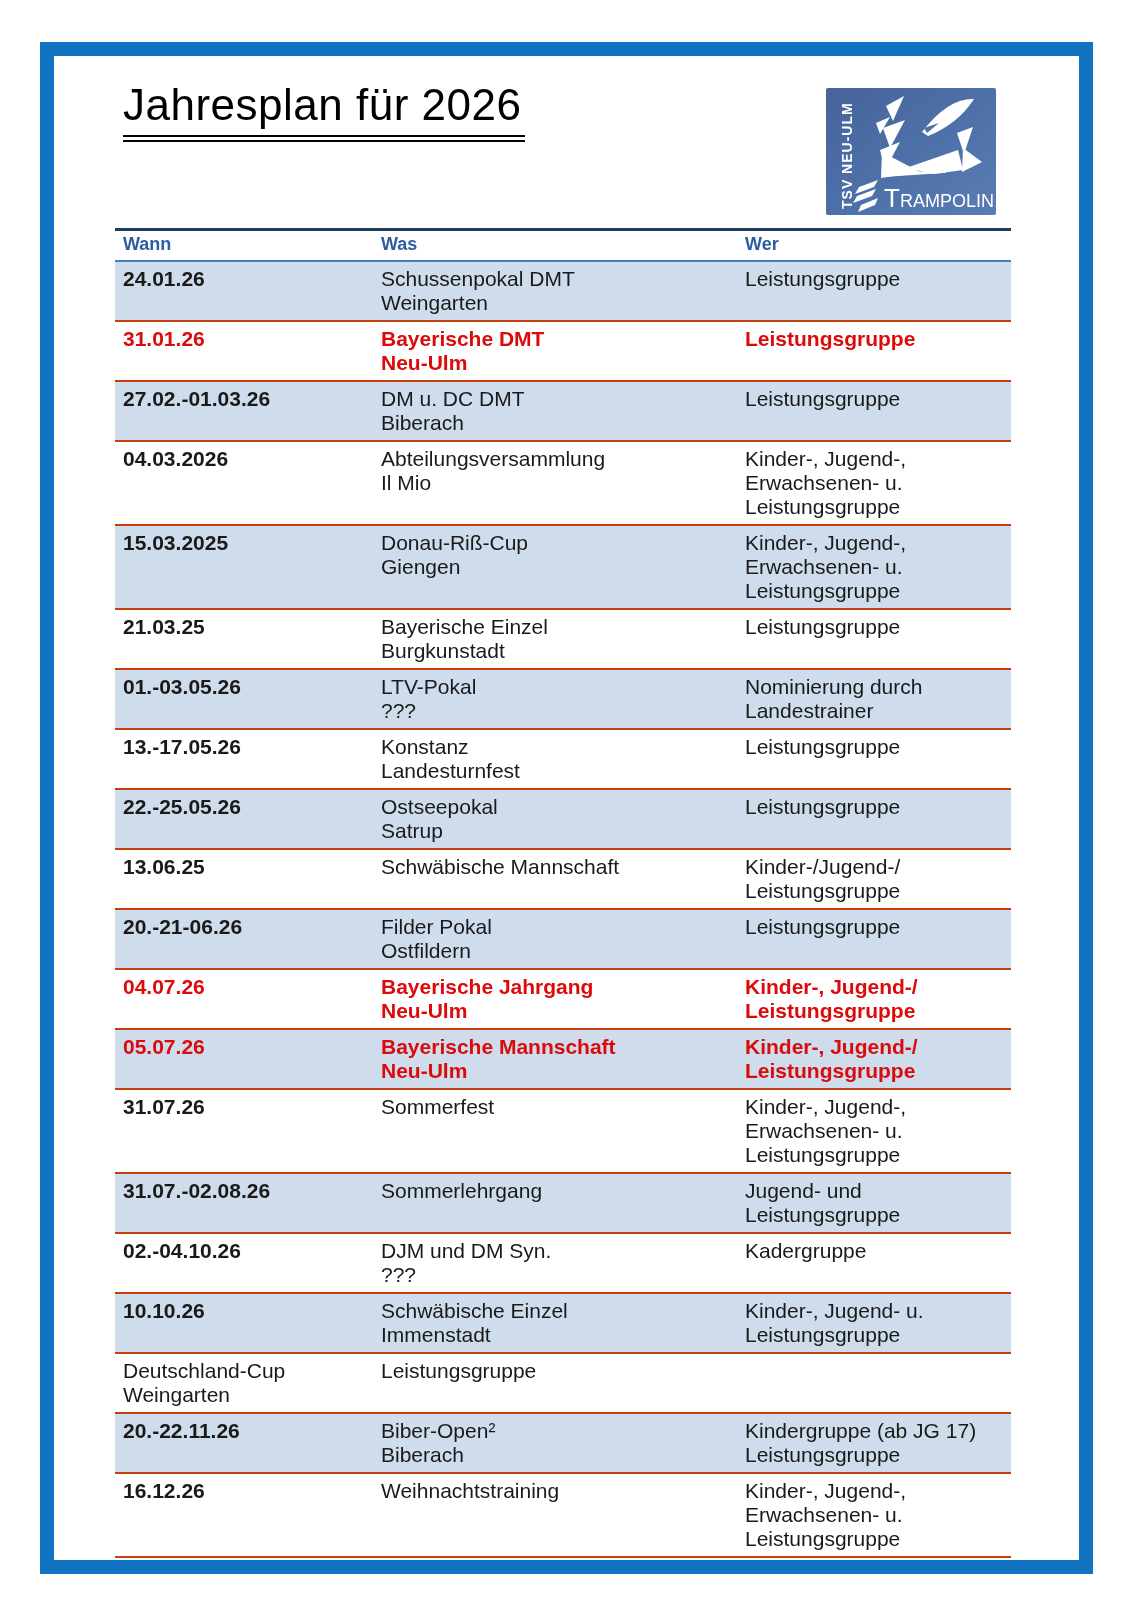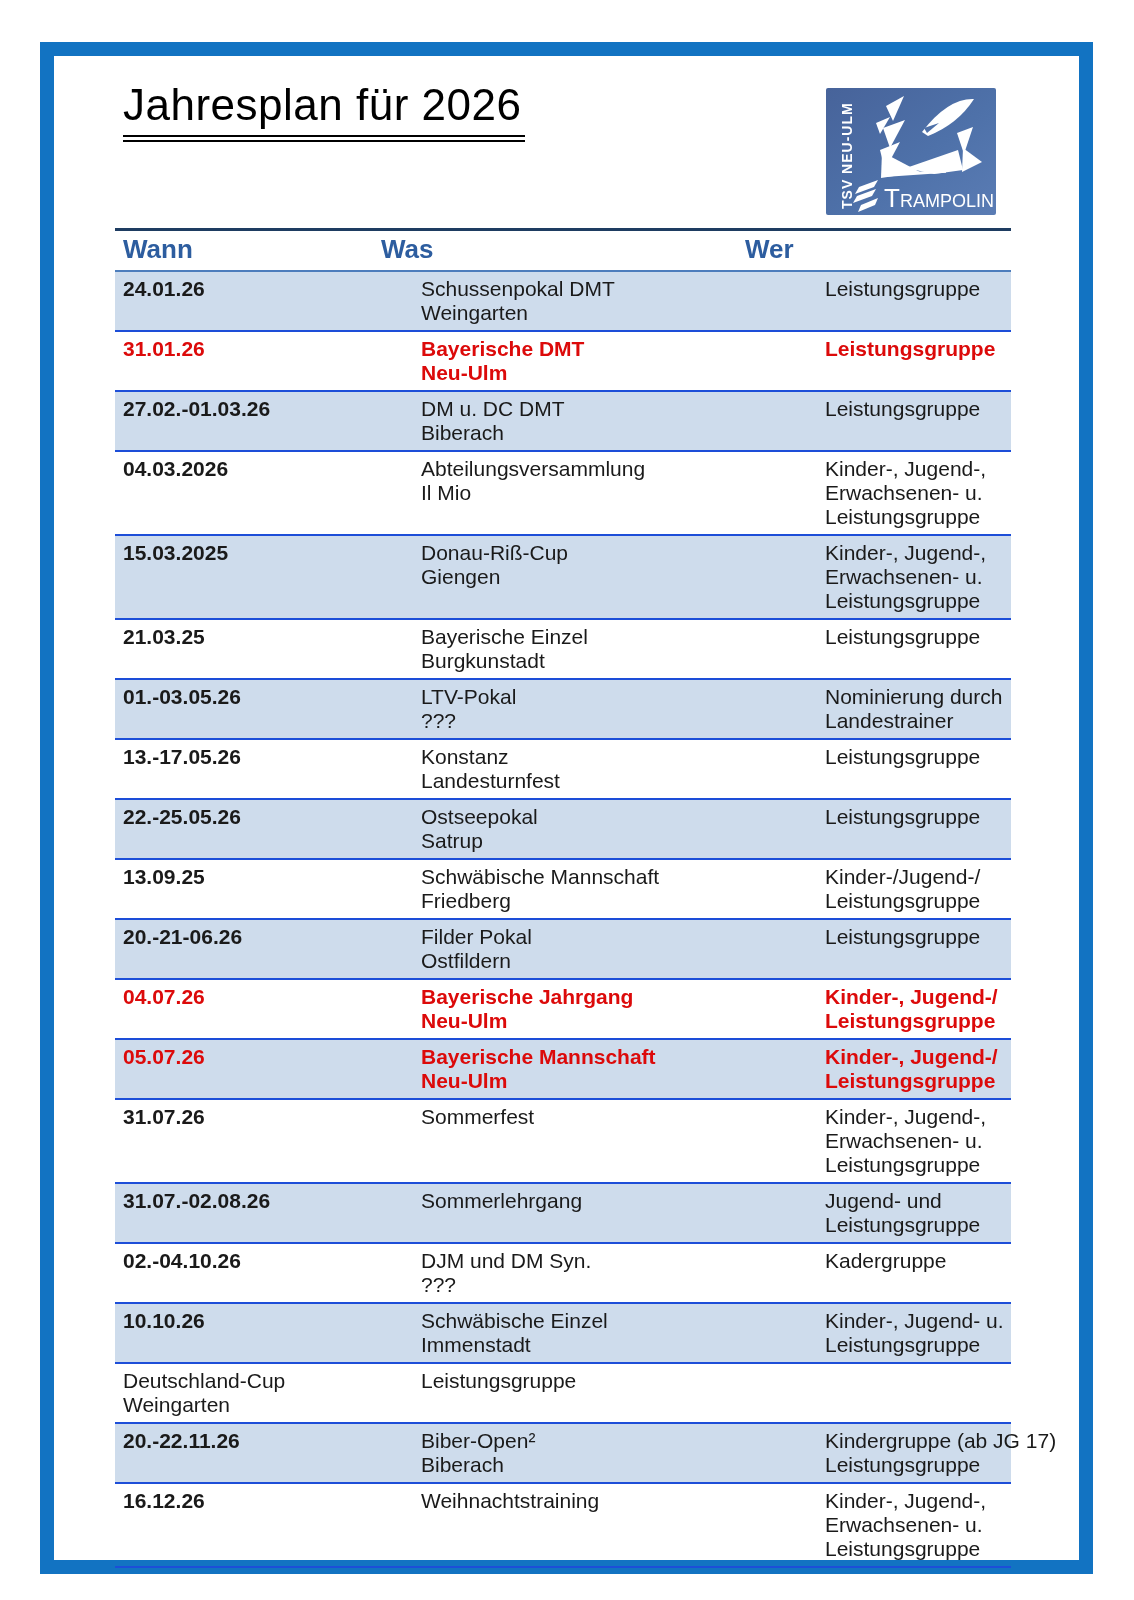--- a/index.html
+++ b/index.html
@@ -42,31 +42,30 @@
     font-size: 21px;
     color: #1a1a1a;
   }
   .tbl-header {
     display: grid;
     grid-template-columns: 258px 364px 274px;
     border-top: 3px solid #1e3c61;
     border-bottom: 2px solid #4d7dbc;
     padding: 3px 0 5px 0;
     font-weight: bold;
-    font-size: 26px;
+    font-size: 18px;
     color: #2d5d9f;
   }
   .tbl-header .hcell { padding: 0 8px; }
   .row {
     display: grid;
     grid-template-columns: 258px 364px 274px;
     padding: 5px 0 5px 0;
-    border-bottom: 2px solid #1d4ed8;
+    border-bottom: 2px solid #c2410c;
     line-height: 24px;
-    gap: 40px;
   }
   .row.striped { background: #cedcec; }
   .row .cell { padding: 0 8px; }
   .row .cell.wann { font-weight: bold; }
   .row.red { color: #dc0a0a; font-weight: bold; }
 </style>
 </head>
 <body>
 
 <div class="page">
@@ -225,25 +224,24 @@
           <div class="cell was">
             <div>Ostseepokal</div>
             <div>Satrup</div>
           </div>
           <div class="cell wer">
             <div>Leistungsgruppe</div>
           </div>
         </div>
         <div class="row">
           <div class="cell wann">
-            <div>13.09.25</div>
+            <div>13.06.25</div>
           </div>
           <div class="cell was">
             <div>Schwäbische Mannschaft</div>
-            <div>Friedberg</div>
           </div>
           <div class="cell wer">
             <div>Kinder-/Jugend-/</div>
             <div>Leistungsgruppe</div>
           </div>
         </div>
         <div class="row striped">
           <div class="cell wann">
             <div>20.-21-06.26</div>
           </div>

